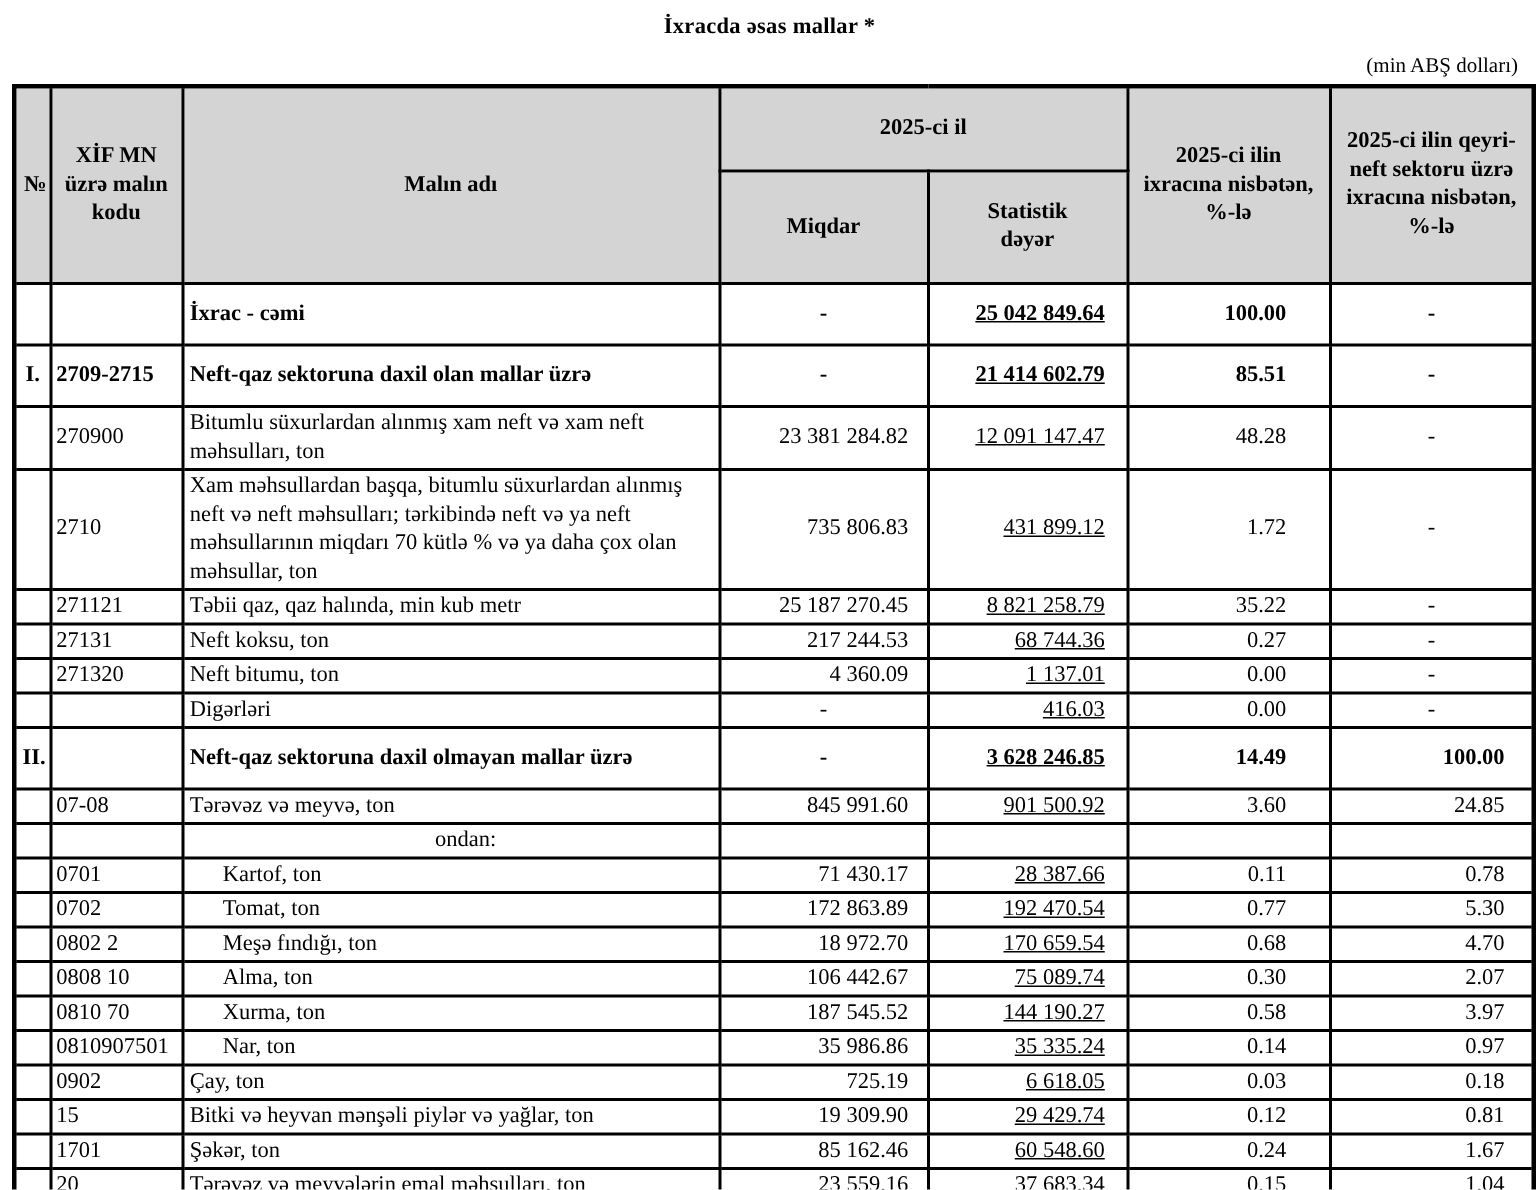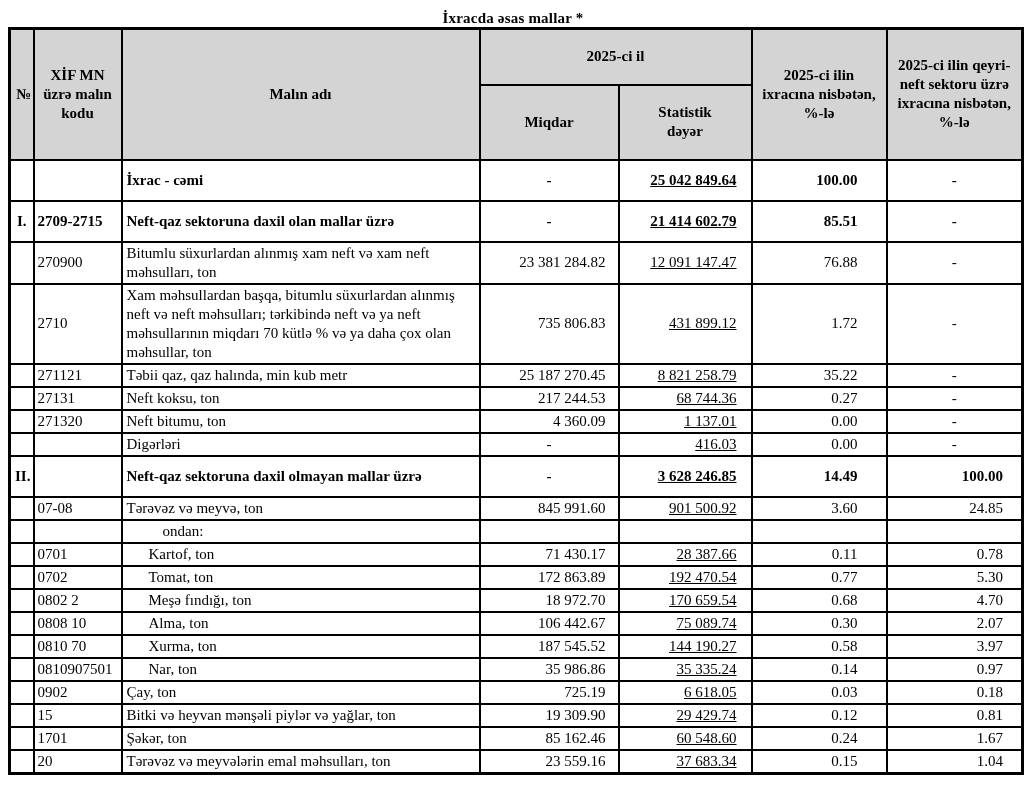--- a/index.html
+++ b/index.html
@@ -33,33 +33,34 @@
   th.th-statval { padding:2px 26px; }
   tbody td { font-size:15px; padding:1px 4px; vertical-align:middle; line-height:19px; }
   tbody tr { height:23px; }
   tbody tr.row-section { height:41px; }
   tbody tr.row-section td { font-weight:bold; }
   .col-no   { text-align:center; }
   .col-code { text-align:left; padding-left:3px; }
   .col-name { text-align:left; }
   .txt-center { text-align:left; }
   .ind1 { padding-left:26px; }
-  .ind2 { padding-left:40px; }
+  .ind2 { padding-left:24px;text-align:center; }
   .num  { text-align:right; }
   .dash { text-align:center; }
   td.col-qty.num   { padding-right:12px; }
   td.col-value.num { padding-right:14px;text-decoration:underline; }
   td.col-pct1.num  { padding-right:28px; }
   td.col-pct2.num  { padding-right:18px; }
 </style>
 </head>
 <body>
 
 <div class="page">
   <div class="title">İxracda əsas mallar *</div>
+  <div class="unit-note">(min ABŞ dolları)</div>
 
   <table class="exports">
     <colgroup>
       <col style="width:24px">
         <col style="width:88px">
         <col style="width:358px">
       <col style="width:139px">
         <col style="width:133px">
         <col style="width:135px">
         <col style="width:136px">
@@ -96,21 +97,21 @@
           <td class="col-value num">21 414 602.79</td>
           <td class="col-pct1 num">85.51</td>
           <td class="col-pct2 dash">-</td>
         </tr>
         <tr>
           <td class="col-no"></td>
           <td class="col-code">270900</td>
           <td class="col-name">Bitumlu süxurlardan alınmış xam neft və xam neft məhsulları, ton</td>
           <td class="col-qty num">23 381 284.82</td>
           <td class="col-value num">12 091 147.47</td>
-          <td class="col-pct1 num">76.88</td>
+          <td class="col-pct1 num">48.28</td>
           <td class="col-pct2 dash">-</td>
         </tr>
         <tr>
           <td class="col-no"></td>
           <td class="col-code">2710</td>
           <td class="col-name">Xam məhsullardan başqa, bitumlu süxurlardan alınmış neft və neft məhsulları; tərkibində neft və ya neft məhsullarının miqdarı 70 kütlə % və ya daha çox olan məhsullar, ton</td>
           <td class="col-qty num">735 806.83</td>
           <td class="col-value num">431 899.12</td>
           <td class="col-pct1 num">1.72</td>
           <td class="col-pct2 dash">-</td>

